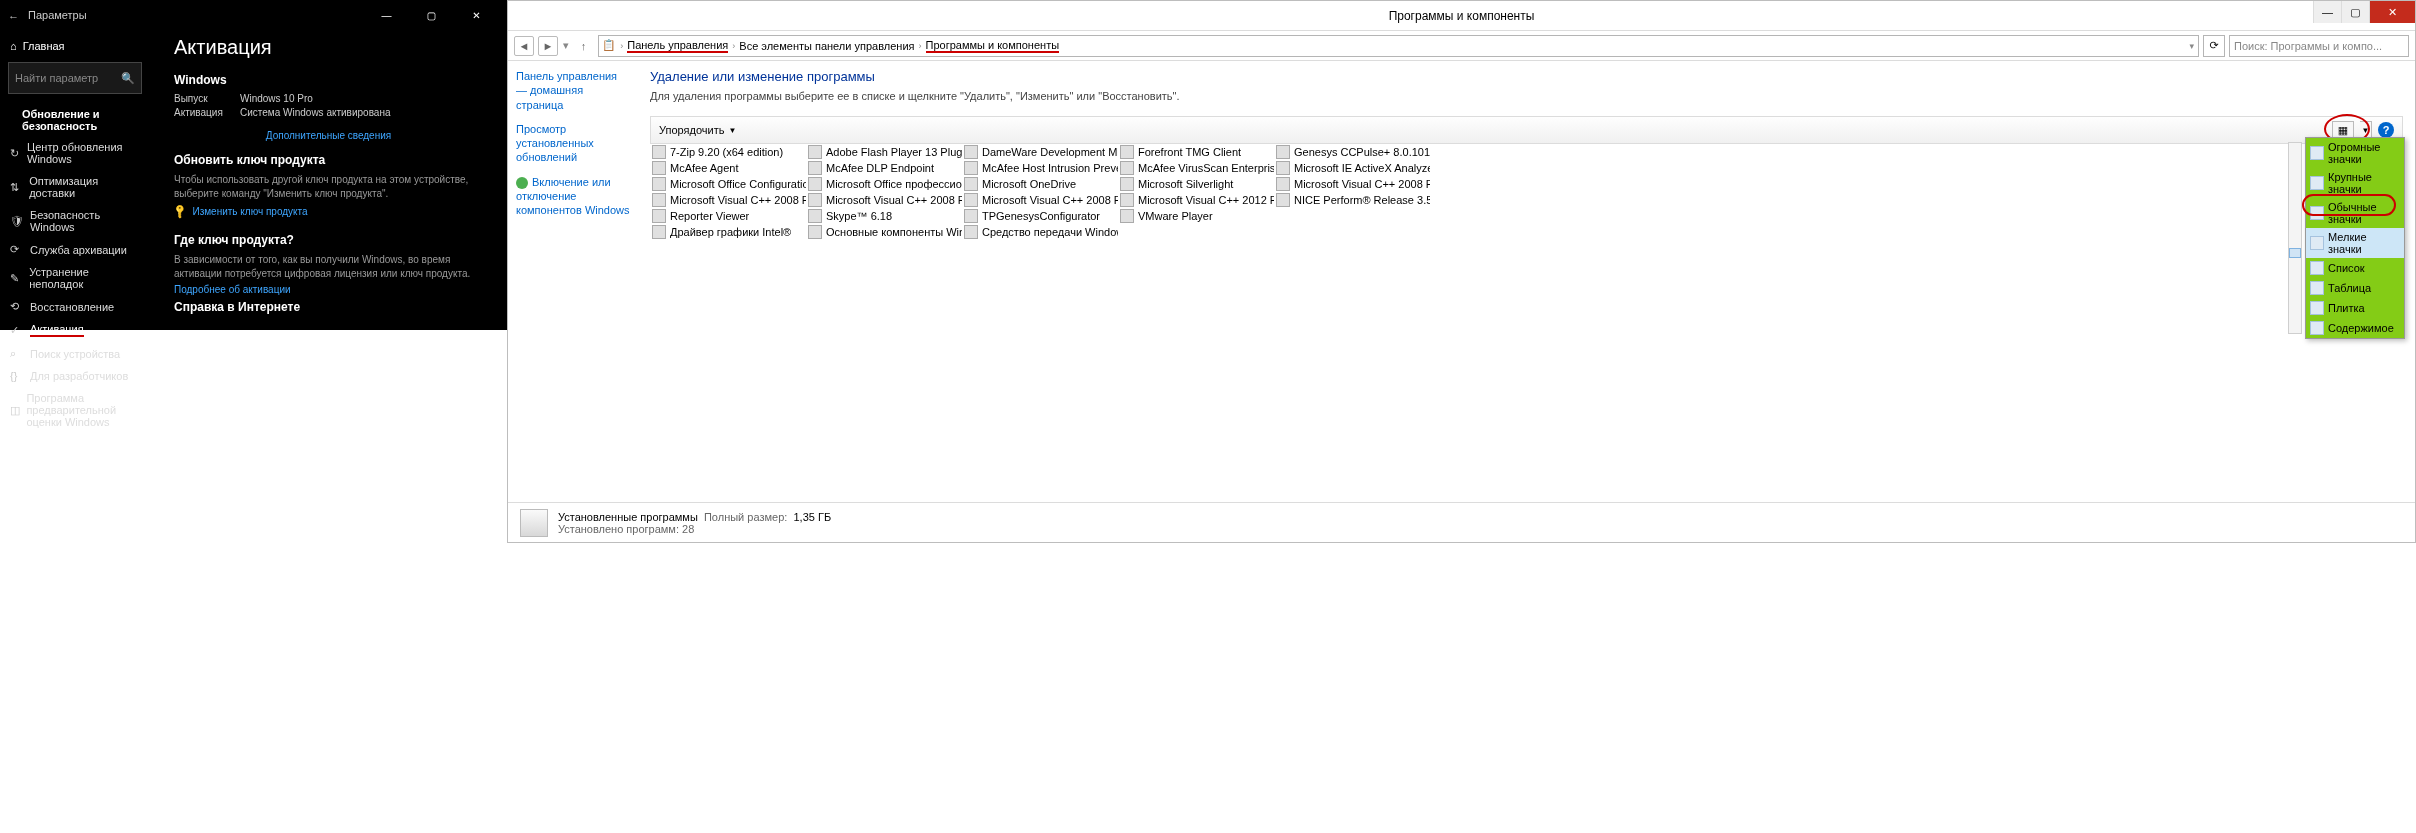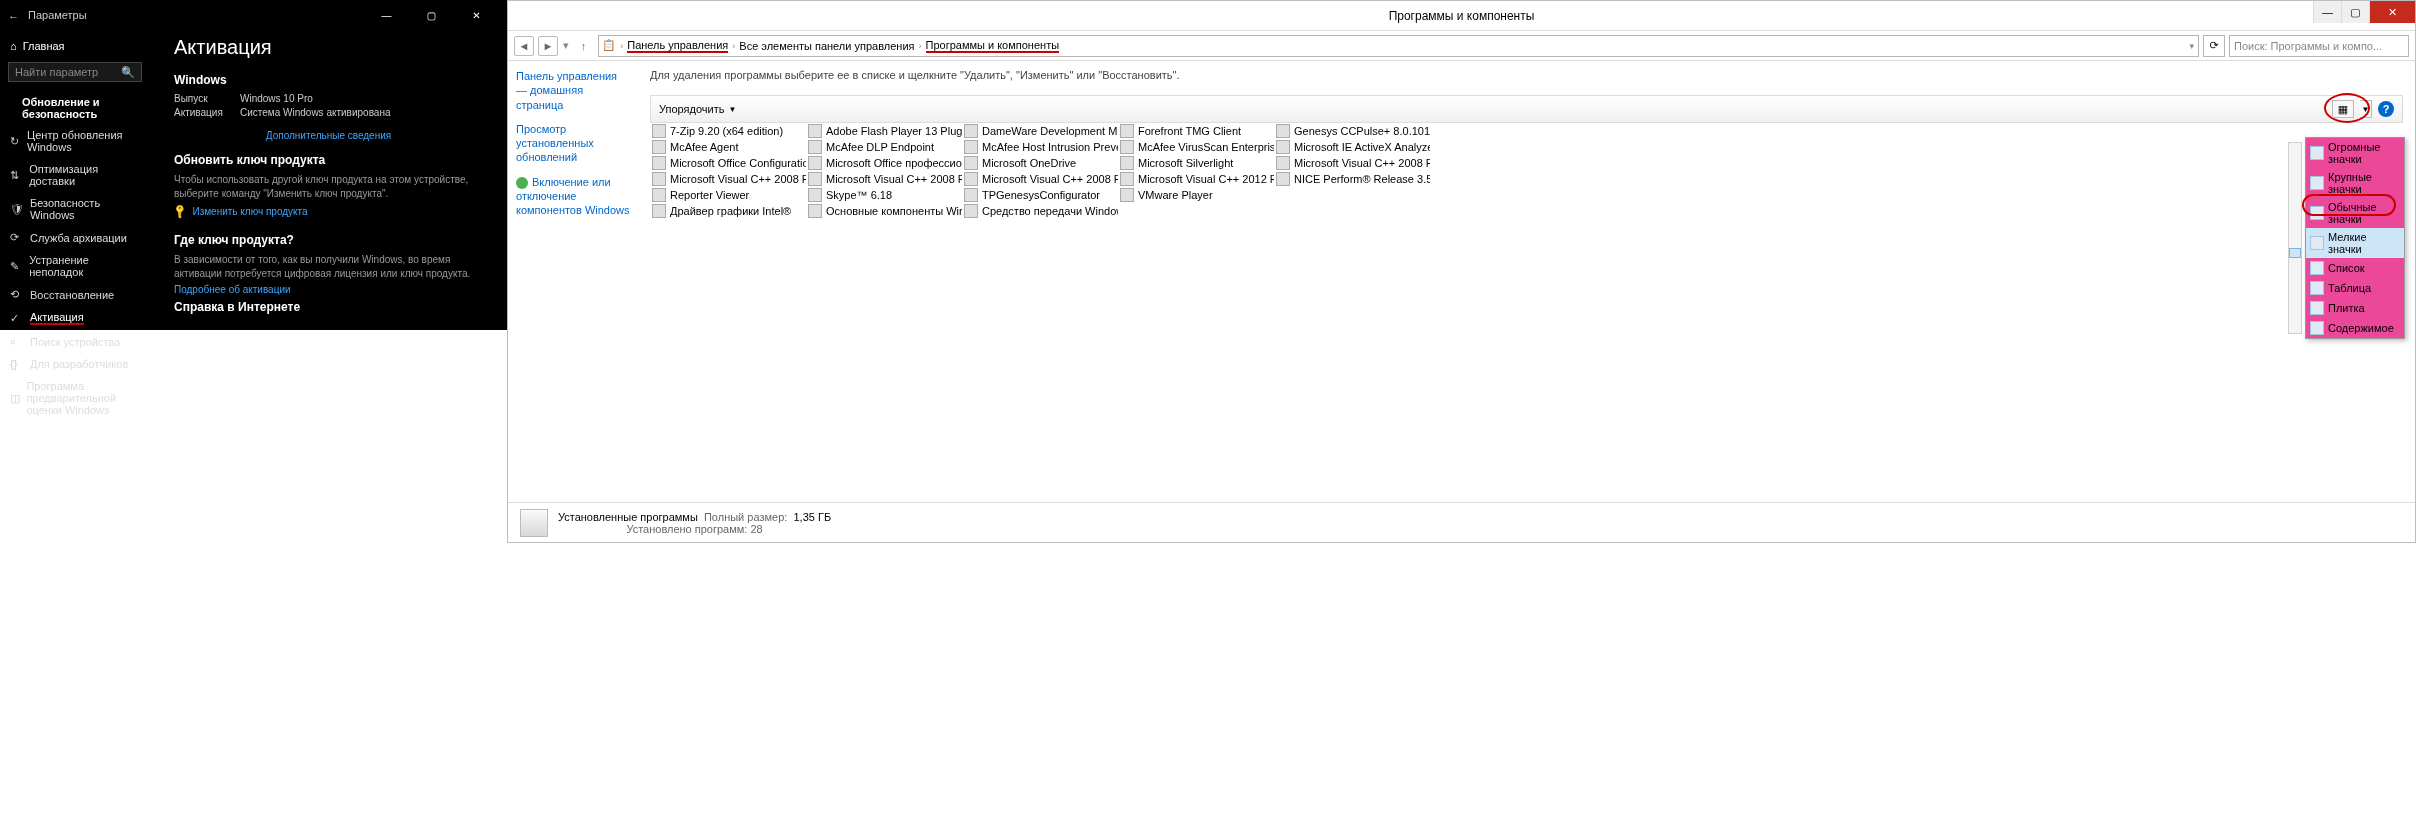--- a/index.html
+++ b/index.html
@@ -7,21 +7,21 @@
 
 
 .settings-window { width: 507px; height: 330px; background: #000; color: #fff; position: relative; }
 .settings-titlebar { height: 30px; display: flex; align-items: center; padding: 0 8px; font-size: 11px; color: #ccc; }
 .settings-titlebar .back-arrow { width: 20px; display:inline-block; }
 .settings-titlebar .title { flex: 1; }
 .settings-titlebar .winbtn { width: 45px; text-align: center; font-size: 10px; color: #fff; }
 .settings-body { display: flex; height: calc(100% - 30px); }
 .settings-sidebar { width: 150px; padding: 4px 0 0 0; font-size: 11px; }
 .home-link { display:flex; align-items:center; gap:6px; padding: 6px 10px; color:#fff; }
-.search-box { margin: 4px 8px 8px 8px; background:#191919; border:1px solid #444; color:#888; font-size:11px; padding:3px 6px; height:20px; display:flex; align-items:center; justify-content:space-between; }
+.search-box { margin: 4px 8px 8px 8px; background:#191919; border:1px solid #444; color:#888; font-size:11px; padding:3px 6px; height:32px; display:flex; align-items:center; justify-content:space-between; }
 .section-title { font-size:11px; font-weight:700; padding:6px 10px 4px 22px; color:#fff; }
 .side-item { display:flex; align-items:center; gap:6px; padding:5px 10px; color:#ddd; font-size:11px; cursor:pointer; }
 .side-item .glyph { width:14px; display:inline-block; font-size:11px; color:#ccc; }
 .side-item.active { color:#fff; }
 .red-underline { border-bottom:2px solid #c00; }
 .settings-main { flex:1; padding: 6px 24px; overflow:hidden; }
 .settings-main h1 { font-size:20px; font-weight:400; margin-bottom:14px; }
 .settings-main h2 { font-size:12px; font-weight:600; margin:8px 0 6px 0; }
 .kv-row { display:flex; font-size:10px; color:#ccc; margin-bottom:3px; }
 .kv-row .k { width:60px; color:#ccc; }
@@ -57,27 +57,27 @@
 .toolbar-left { display:flex; align-items:center; gap:4px;justify-content:center; }
 .toolbar-right { display:flex; align-items:center; gap:6px; }
 .view-btn { width:22px; height:18px; border:1px solid #bbb; background:#f7f7f7; display:flex; align-items:center; justify-content:center; position:relative; }
 .view-drop { width:12px; height:18px; border:1px solid #bbb; border-left:none; background:#f7f7f7; display:flex; align-items:center; justify-content:center; font-size:8px; }
 .help-icon { width:16px; height:16px; background:#0066cc; color:#fff; border-radius:50%; display:flex; align-items:center; justify-content:center; font-size:11px; font-weight:bold;}
 .red-circle-annot { position:absolute; border:2.5px solid #c00; border-radius:50%/50%; pointer-events:none; }
 .programs-grid { display:flex; gap:0; margin-top:0; font-size:11px; }
 .pcol { width:156px; }
 .prow { display:flex; align-items:center; gap:4px; padding:1px 2px; white-space:nowrap; overflow:hidden; text-overflow:ellipsis; height:16px; }
 .prow .picon { width:14px; height:14px; flex-shrink:0; display:inline-block; background:#e0e0e0; border:1px solid #aaa; font-size:9px; line-height:12px; text-align:center; }
-.status-bar { height:40px; border-top:1px solid #dcdcdc; display:flex; align-items:center; padding:16px 12px; font-size:11px; gap:10px;text-align:center; }
+.status-bar { height:40px; border-top:1px solid #dcdcdc; display:flex; align-items:center; padding:16px 12px; font-size:11px; gap:10px; }
 .status-icon { width:28px; height:28px; background:linear-gradient(#fafafa,#d8d8d8); border:1px solid #bbb; }
 .status-text .b { color:#000; }
 .status-text .g { color:#666; }
 
 
-.view-menu { position:absolute; right:10px; top:136px; width:100px; background:#ec4899; border:1px solid #999; box-shadow:2px 2px 5px rgba(0,0,0,.25); font-size:11px; z-index:10; }
+.view-menu { position:absolute; right:10px; top:136px; width:100px; background:#84cc16; border:1px solid #999; box-shadow:2px 2px 5px rgba(0,0,0,.25); font-size:11px; z-index:10; }
 .view-menu-slider { position:absolute; left:-18px; top:4px; bottom:4px; width:14px; border:1px solid #cfcfcf; background:#f4f4f4; display:flex; align-items:center; justify-content:center; }
 .view-menu-slider .thumb { width:14px; height:10px; background:#d0e4f5; border:1px solid #7fb2e0; }
 .vm-item { display:flex; align-items:center; gap:4px; padding:3px 4px; cursor:pointer; }
 .vm-item .vicon { width:14px; height:14px; background:#dfeaf4; border:1px solid #a5c2de; flex-shrink:0;}
 .vm-item.selected { background:#cde6f7; }
 
 
 .i-7z{background:#fff;border-color:#000;} .i-af{background:#d32;} .i-ma{background:#d32;color:#fff;}
 .i-ms{background:#f25022;} .i-dame{background:#2e7d32;} .i-ff{background:#1a73e8;}
 .i-gen{background:#d0d0d0;} .i-ie{background:#0099e5;color:#fff;} .i-vs{background:#68217a;color:#fff;}
@@ -214,20 +214,21 @@
   </div>
 
   <div class="cp-body">
     <div class="cp-left">
       <a>Панель управления — домашняя страница</a>
       <a>Просмотр установленных обновлений</a>
       <a><span class="green-circle"></span><span>Включение или отключение компонентов Windows</span></a>
     </div>
 
     <div class="cp-main">
+      <h3>Удаление или изменение программы</h3>
       <p class="instr">Для удаления программы выберите ее в списке и щелкните "Удалить", "Изменить" или "Восстановить".</p>
 
       <div class="toolbar">
         <div class="toolbar-left">
           <span>Упорядочить</span>
           <span style="font-size:8px;">▼</span>
         </div>
         <div class="toolbar-right" style="position:relative;">
           <div class="red-circle-annot" style="width:46px;height:30px;left:-8px;top:-7px;"></div>
           <div class="view-btn">▦</div>

